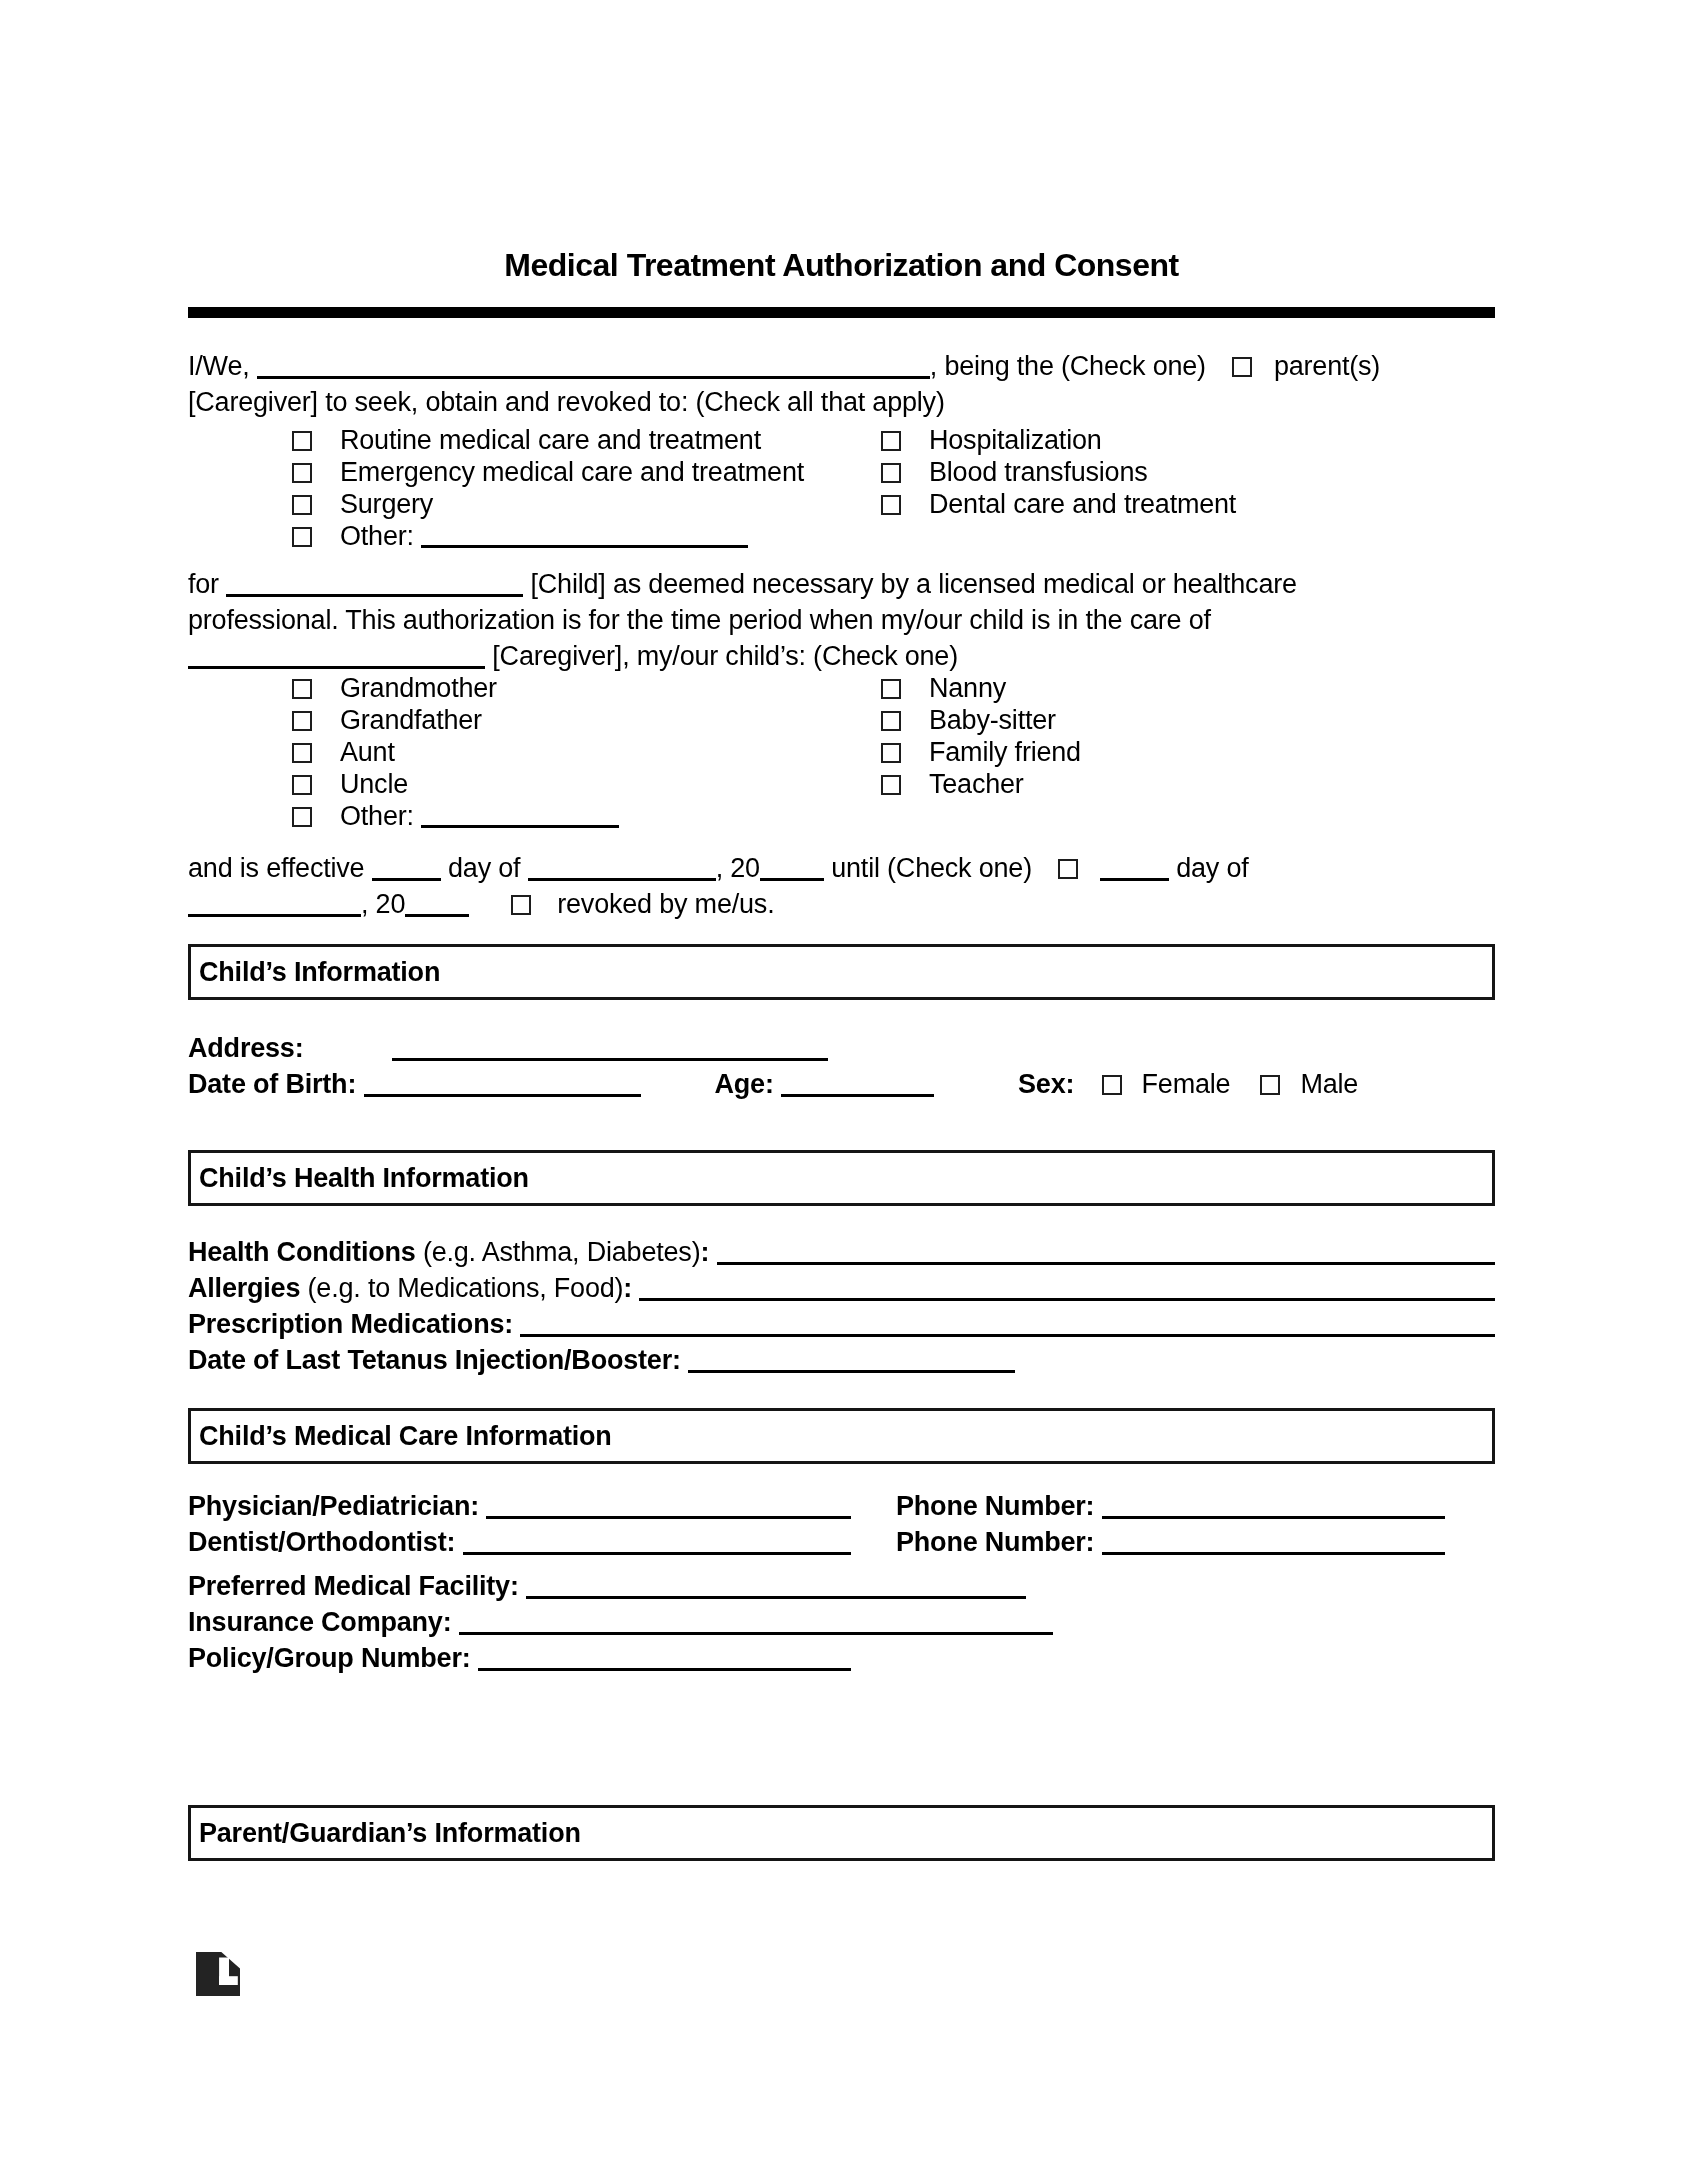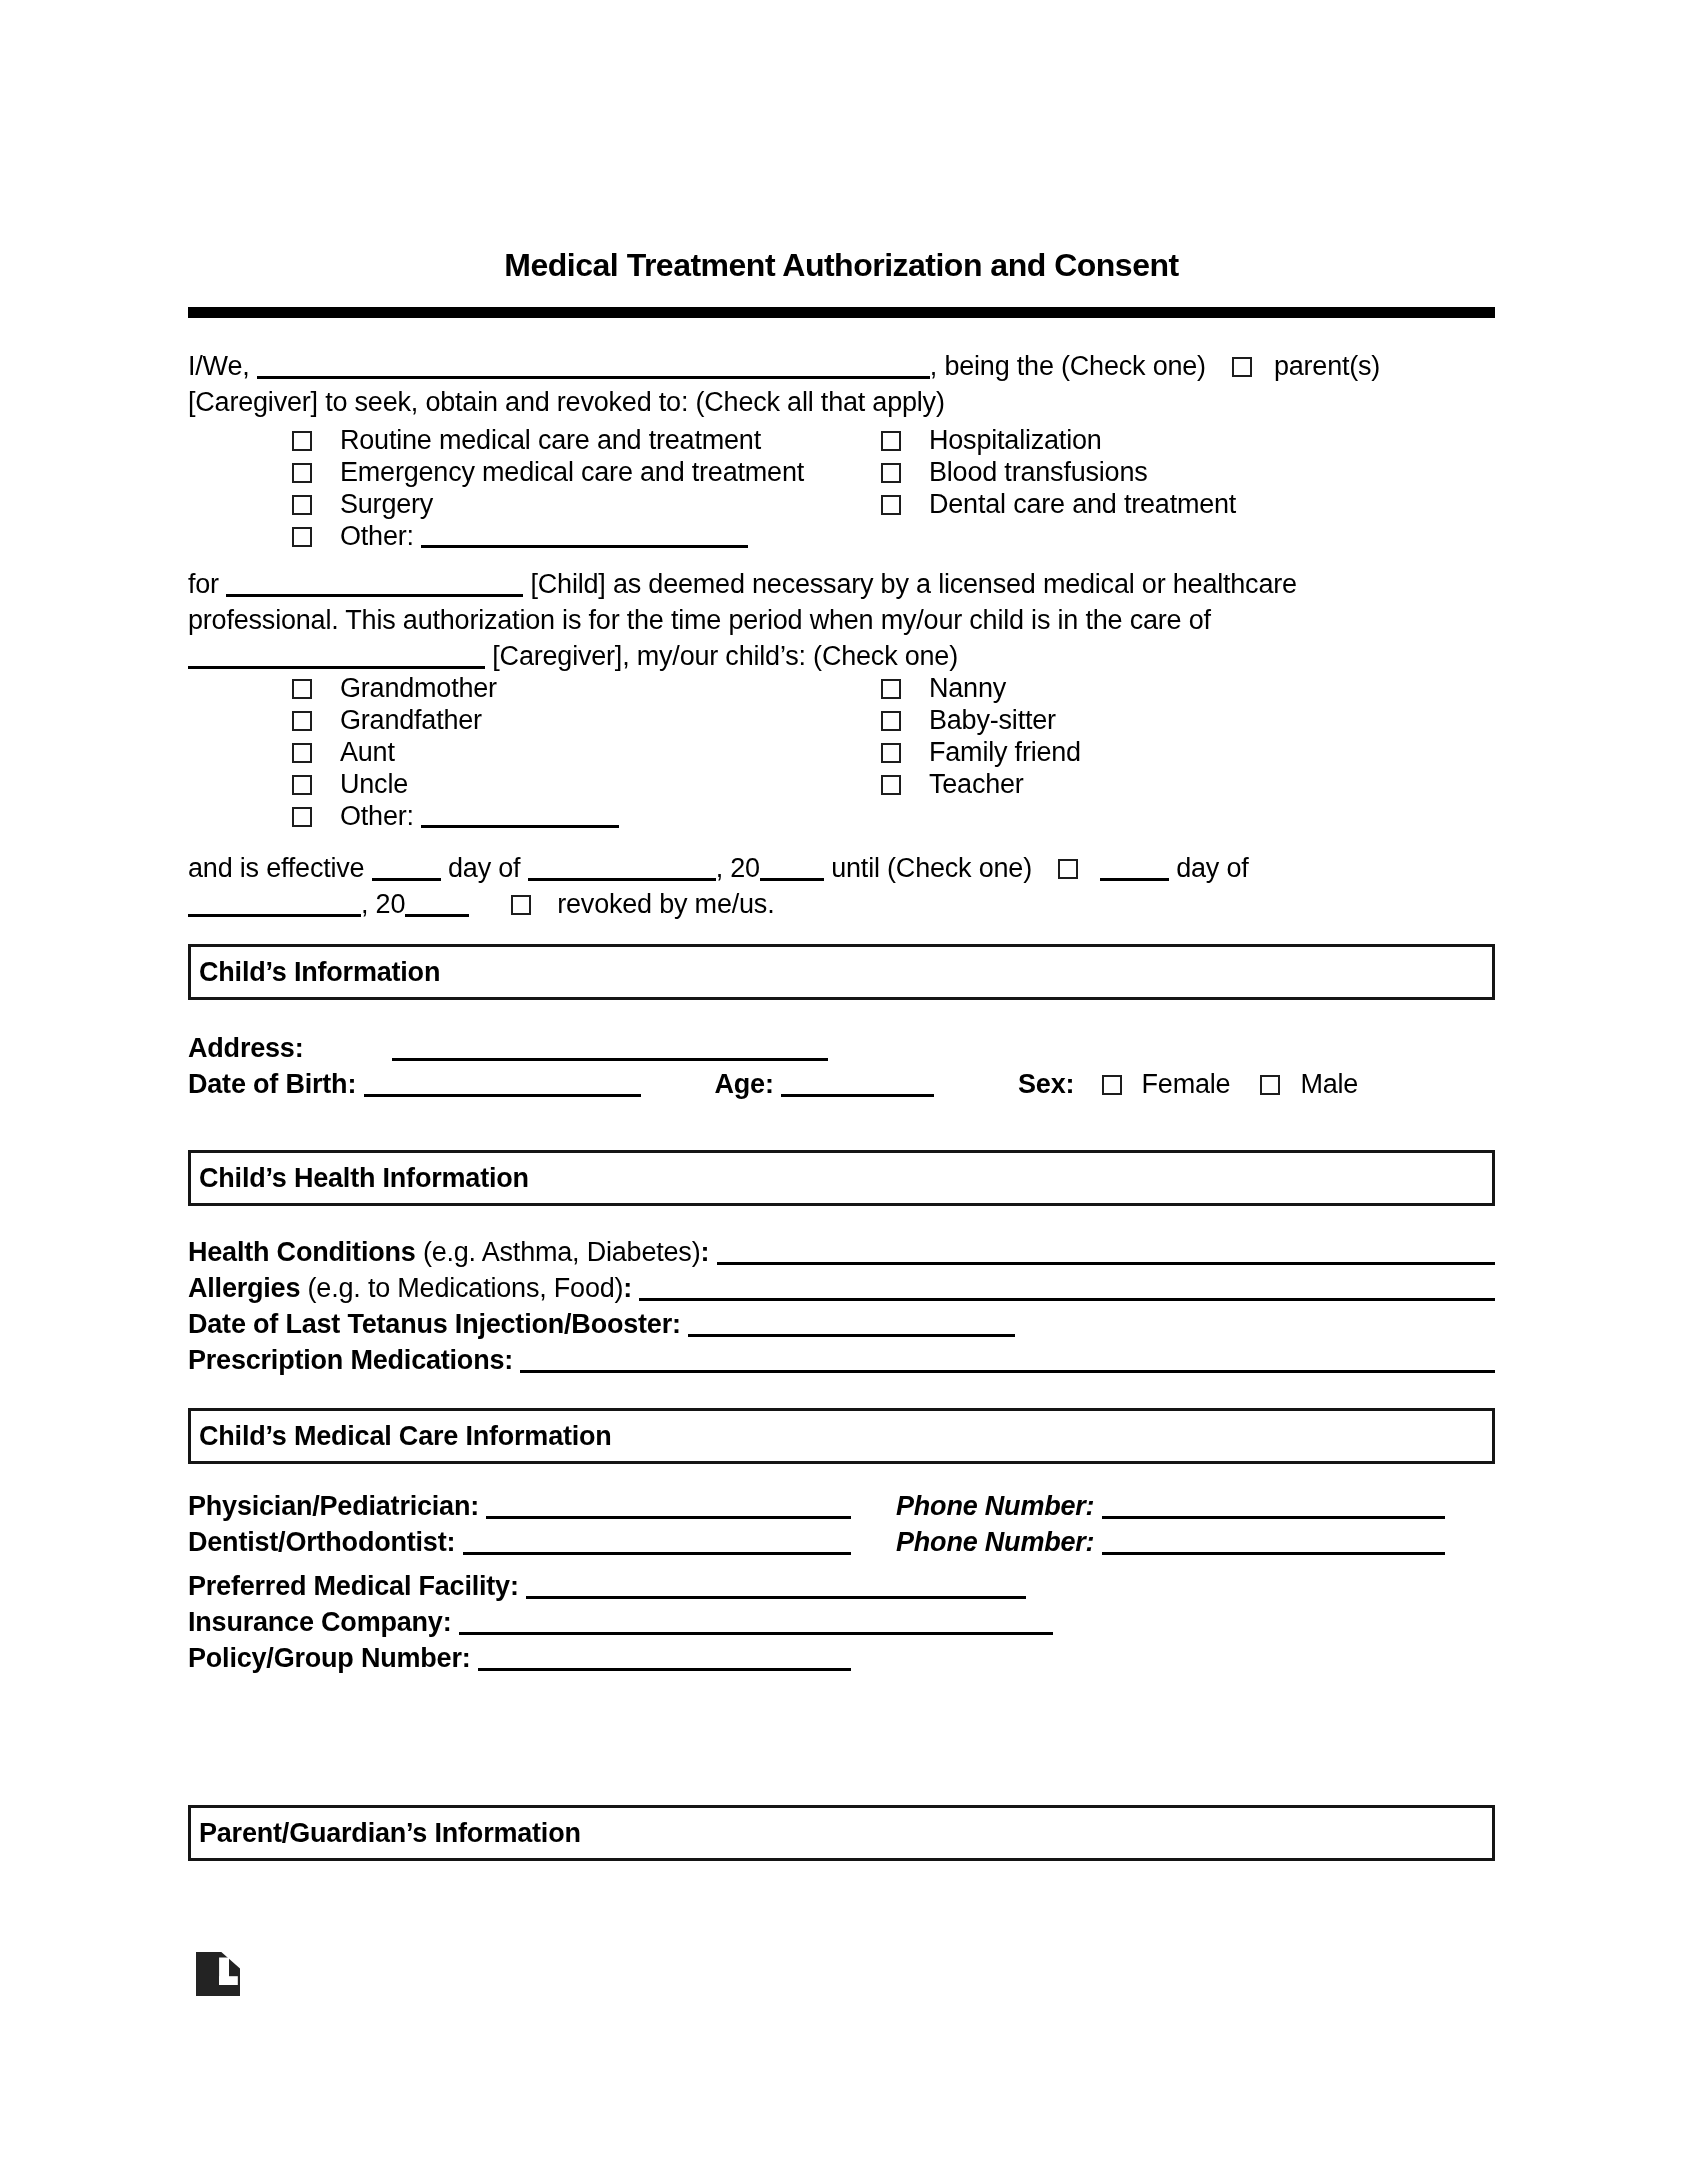--- a/index.html
+++ b/index.html
@@ -41,21 +41,21 @@
   .cbitem .lab{margin-left:28px;line-height:24px;}
   .cbitem .blank{align-self:flex-end;margin-bottom:0;}
   .hdrbox{
     border:3px solid #151515;height:56px;box-sizing:border-box;
     display:flex;align-items:center;padding-left:8px;font-weight:bold;
   }
   .frow{display:flex;align-items:baseline;white-space:pre;line-height:36px;}
   .bold{font-weight:bold;}
   .colL{width:708px;display:flex;align-items:baseline;white-space:pre;}
   .colL .blank{flex:1;margin-right:45px;}
-  .colR{flex:1;display:flex;align-items:flex-start;white-space:pre;font-style:italic;}
+  .colR{flex:1;display:flex;align-items:flex-start;white-space:pre;}
   .mt-p1{margin-top:30px}.mt-consent{margin-top:8px}.mt-for{margin-top:18px}
   .mt-rel{margin-top:2px}.mt-eff{margin-top:22px}.mt-childhdr{margin-top:22px}
   .mt-fields{margin-top:30px}.mt-healthhdr{margin-top:48px}
   .mt-healthfields{margin-top:28px}.mt-medhdr{margin-top:30px}
   .mt-medfields{margin-top:24px}.mt-fac{margin-top:8px}
   .mt-parenthdr{margin-top:129px}
   .logo{margin-top:91px;margin-left:8px;}
 </style>
 </head>
 <body>
@@ -220,26 +220,26 @@
       <span class="bold">: </span>
       <span class="blank fill"></span>
     </div>
     <div class="frow">
       <span class="bold">Allergies</span>
       <span> (e.g. to Medications, Food)</span>
       <span class="bold">: </span>
       <span class="blank fill"></span>
     </div>
     <div class="frow">
+      <span class="bold">Prescription Medications: </span>
+      <span class="blank fill"></span>
+    </div>
+    <div class="frow">
       <span class="bold">Date of Last Tetanus Injection/Booster: </span>
       <span class="blank w330"></span>
-    </div>
-    <div class="frow">
-      <span class="bold">Prescription Medications: </span>
-      <span class="blank fill"></span>
     </div>
   </div>
 
   <div class="hdrbox mt-medhdr">
     <span>Child’s Medical Care Information</span>
   </div>
   <div class="mt-medfields">
     <div class="frow">
       <div class="colL">
         <span class="bold">Physician/Pediatrician: </span>

